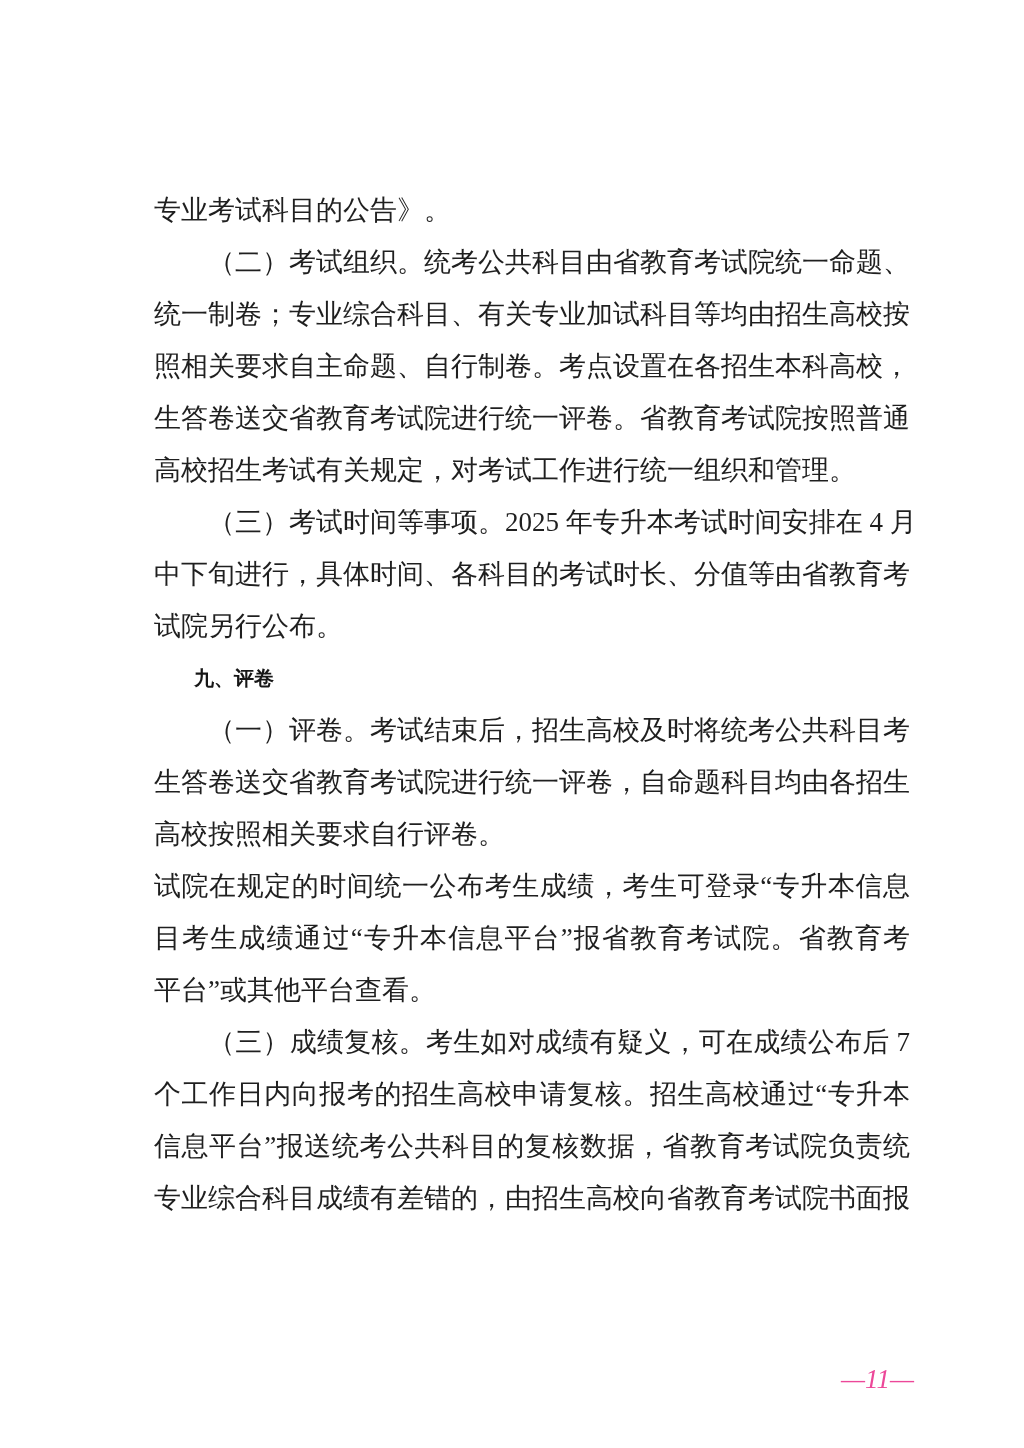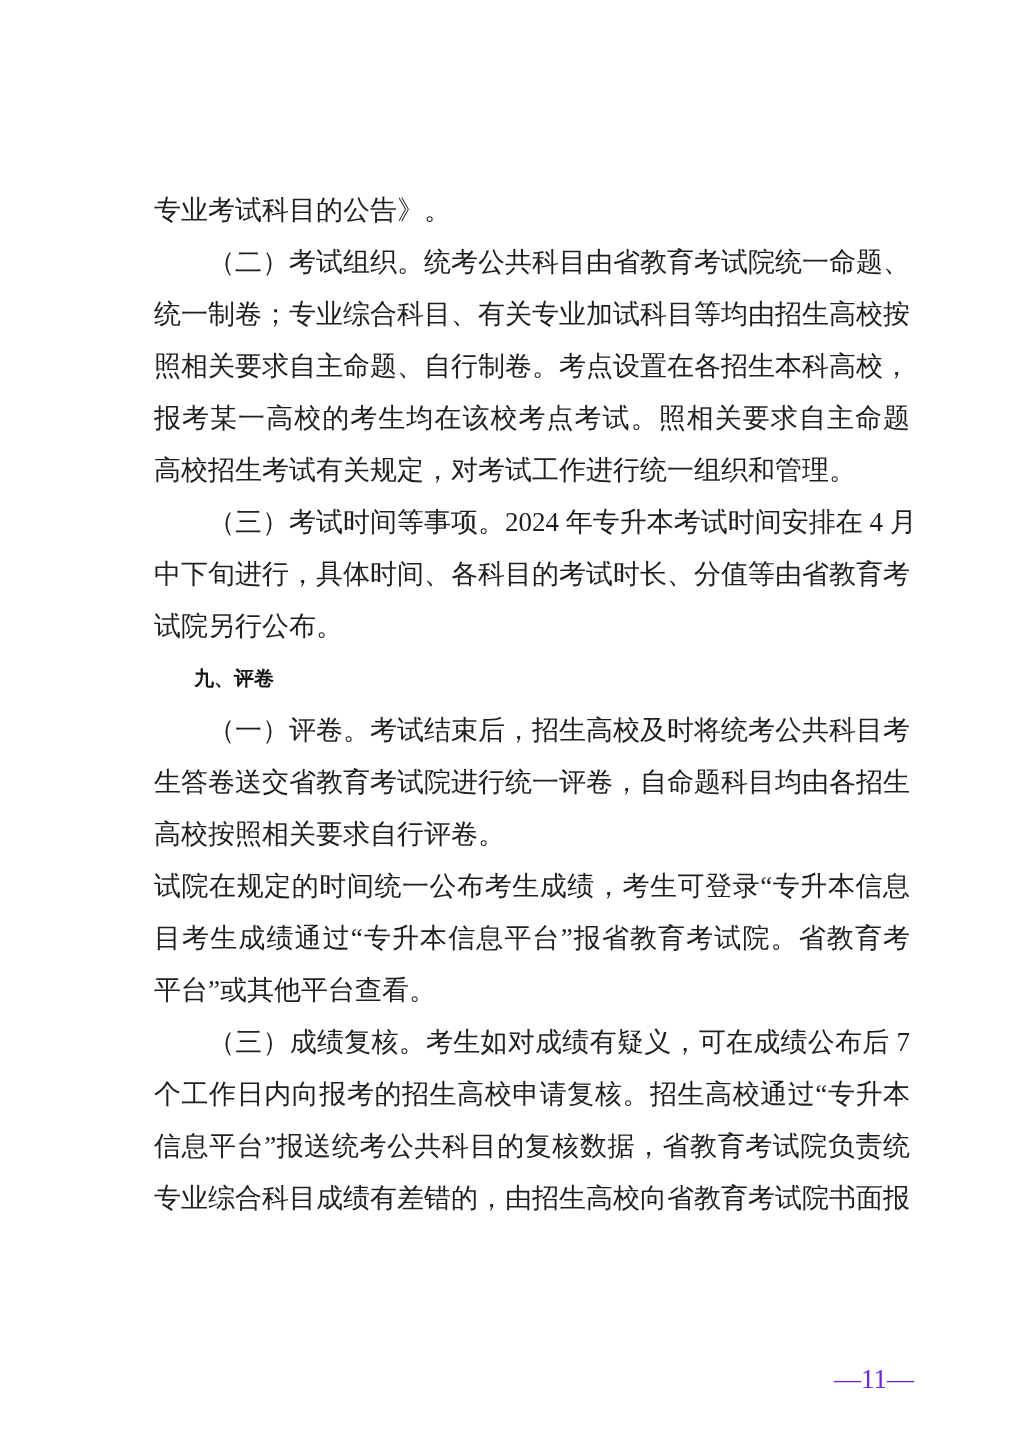--- a/index.html
+++ b/index.html
@@ -42,35 +42,36 @@
     font-size: 20px;
     color: #161616;
   }
   .page-number {
     position: absolute;
     top: 1329px;
     right: 118px;
     height: 52px;
     line-height: 52px;
     font-size: 27px;
-    color: #6d28d9;
+    color: #ec4899;
+    font-style: italic;
   }
 </style>
 </head>
 <body>
 
 <div class="page">
   <div class="text-block">
     <div class="line">专业考试科目的公告》。</div>
     <div class="line j ind">（二）考试组织。统考公共科目由省教育考试院统一命题、</div>
     <div class="line j">统一制卷；专业综合科目、有关专业加试科目等均由招生高校按</div>
     <div class="line j">照相关要求自主命题、自行制卷。考点设置在各招生本科高校，</div>
-    <div class="line j">报考某一高校的考生均在该校考点考试。照相关要求自主命题</div>
+    <div class="line j">生答卷送交省教育考试院进行统一评卷。省教育考试院按照普通</div>
     <div class="line">高校招生考试有关规定，对考试工作进行统一组织和管理。</div>
-    <div class="line j ind">（三）考试时间等事项。2024 年专升本考试时间安排在 4 月</div>
+    <div class="line j ind">（三）考试时间等事项。2025 年专升本考试时间安排在 4 月</div>
     <div class="line j">中下旬进行，具体时间、各科目的考试时长、分值等由省教育考</div>
     <div class="line">试院另行公布。</div>
     <div class="line heading ind">九、评卷</div>
     <div class="line j ind">（一）评卷。考试结束后，招生高校及时将统考公共科目考</div>
     <div class="line j">生答卷送交省教育考试院进行统一评卷，自命题科目均由各招生</div>
     <div class="line">高校按照相关要求自行评卷。</div>
     <div class="line j">试院在规定的时间统一公布考生成绩，考生可登录“专升本信息</div>
     <div class="line j">目考生成绩通过“专升本信息平台”报省教育考试院。省教育考</div>
     <div class="line">平台”或其他平台查看。</div>
     <div class="line j ind">（三）成绩复核。考生如对成绩有疑义，可在成绩公布后  7</div>

